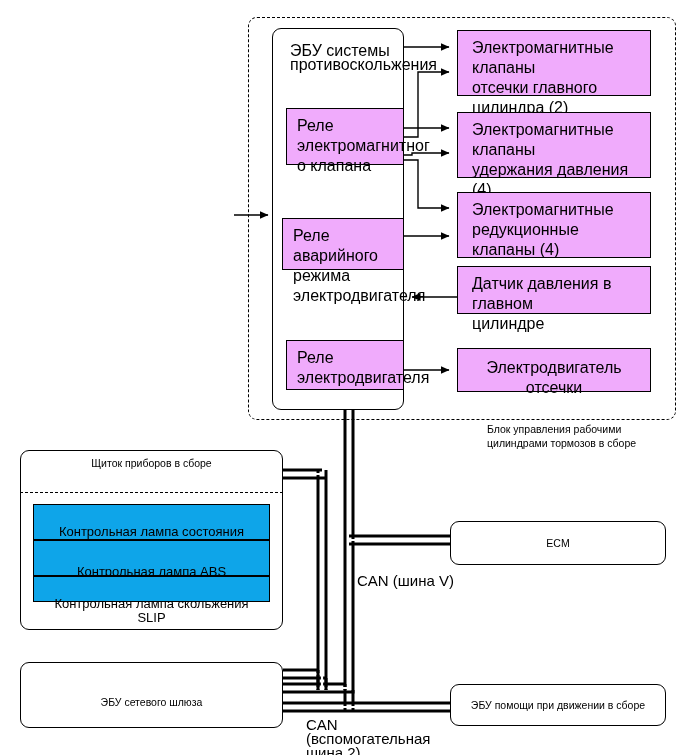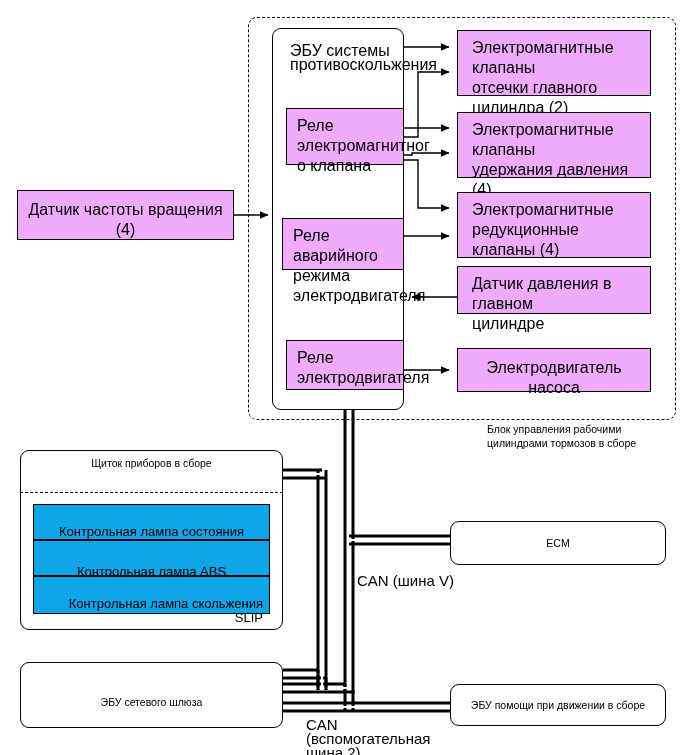--- a/index.html
+++ b/index.html
@@ -210,23 +210,20 @@
     <span class="txt">Реле аварийного
 режима
 электродвигателя</span>
   </div>
 
   <div class="box box-relay" style="left:286px; top:340px; width:118px; height:50px;">
     <span class="txt">Реле
 электродвигателя</span>
   </div>
 
-  <div class="box box-centertop" style="left:17px; top:190px; width:217px; height:50px;">
-    <span class="txt">Датчик частоты вращения (4)</span>
-  </div>
 
   <div class="box box-right" style="left:457px; top:30px; width:194px; height:66px;">
     <span class="txt">Электромагнитные клапаны
 отсечки главного цилиндра (2)</span>
   </div>
 
   <div class="box box-right" style="left:457px; top:112px; width:194px; height:66px;">
     <span class="txt">Электромагнитные клапаны
 удержания давления (4)</span>
   </div>
@@ -235,40 +232,40 @@
     <span class="txt">Электромагнитные
 редукционные клапаны (4)</span>
   </div>
 
   <div class="box box-right" style="left:457px; top:266px; width:194px; height:48px;">
     <span class="txt">Датчик давления в главном
 цилиндре</span>
   </div>
 
   <div class="box box-centertop" style="left:457px; top:348px; width:194px; height:44px;">
-    <span class="txt">Электродвигатель насоса</span>
+    <span class="txt">Электродвигатель отсечки</span>
   </div>
 
   <div class="caption" style="left:487px; top:422px; width:200px;">Блок управления рабочими
 цилиндрами тормозов в сборе</div>
 
   <div class="module" style="left:20px; top:450px; width:263px; height:180px;"></div>
   <div class="module-label" style="left:26px; top:456px; width:251px;">Щиток приборов в сборе</div>
 
   <div style="position:absolute; left:20px; top:492px; width:263px; height:0;
               border-top:1.4px dashed #000;"></div>
 
   <div class="lamp" style="left:33px; top:504px; width:237px; height:36px;">
     <span>Контрольная лампа состояния
 тормозной системы</span>
   </div>
   <div class="lamp" style="left:33px; top:540px; width:237px; height:36px; padding-top:10px;">
     <span>Контрольная лампа ABS</span>
   </div>
-  <div class="lamp" style="left:33px; top:576px; width:237px; height:38px;text-align:right;">
+  <div class="lamp" style="left:33px; top:576px; width:237px; height:26px;">
     <span>Контрольная лампа скольжения
 SLIP</span>
   </div>
 
   <div class="module" style="left:450px; top:521px; width:216px; height:44px;"></div>
   <div class="module-label" style="left:450px; top:536px; width:216px;">ECM</div>
 
   <div class="module" style="left:20px; top:662px; width:263px; height:66px;"></div>
   <div class="module-label" style="left:20px; top:695px; width:263px;">ЭБУ сетевого шлюза</div>
 

